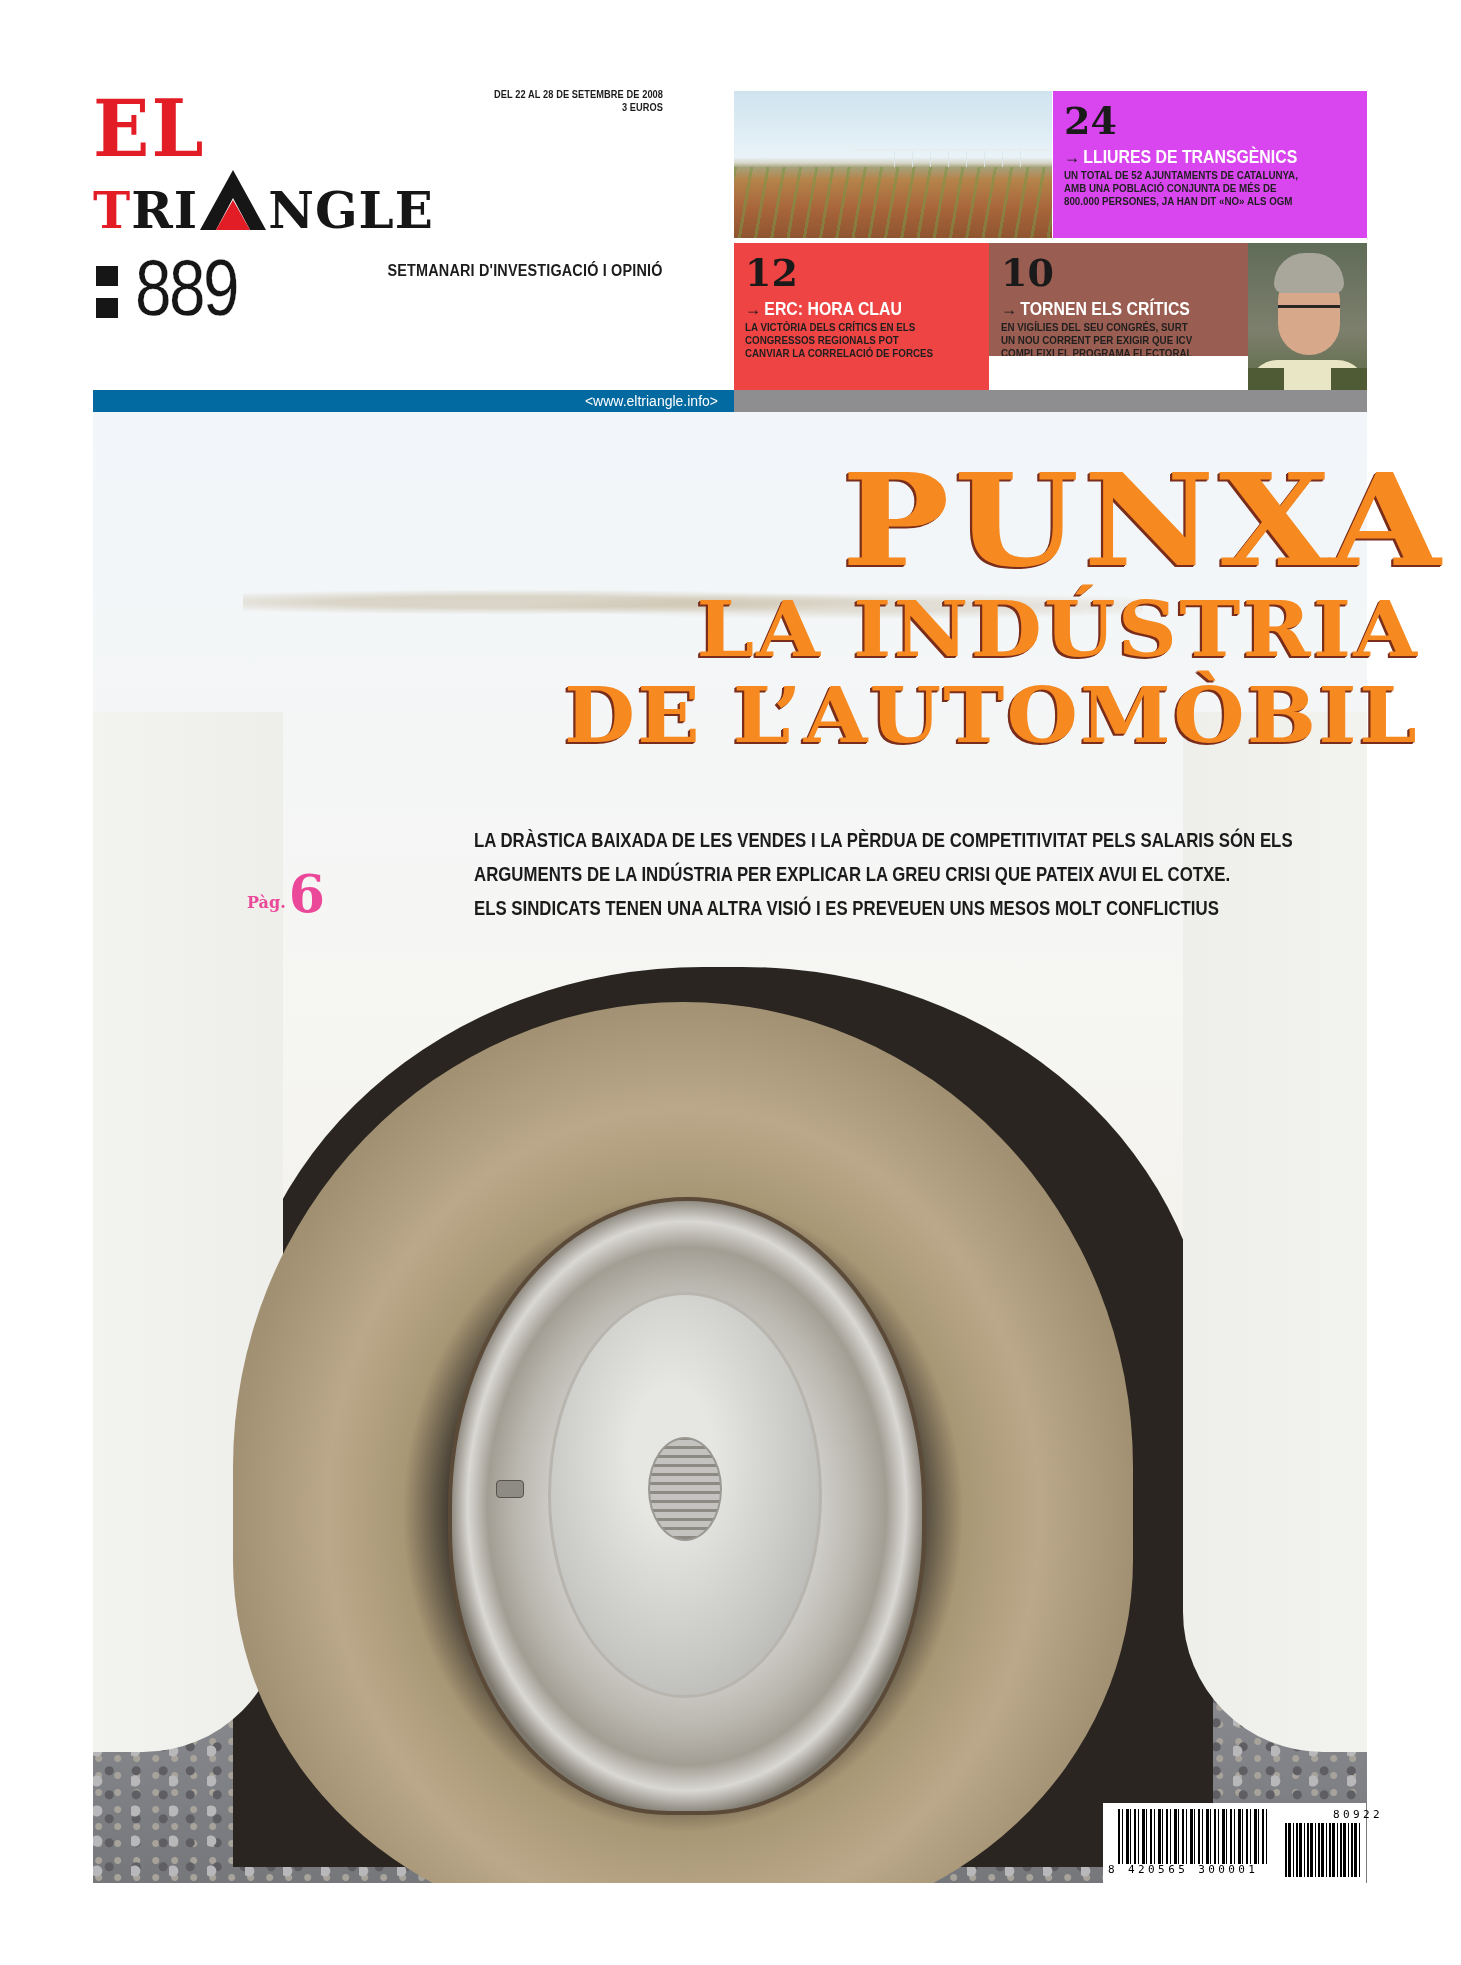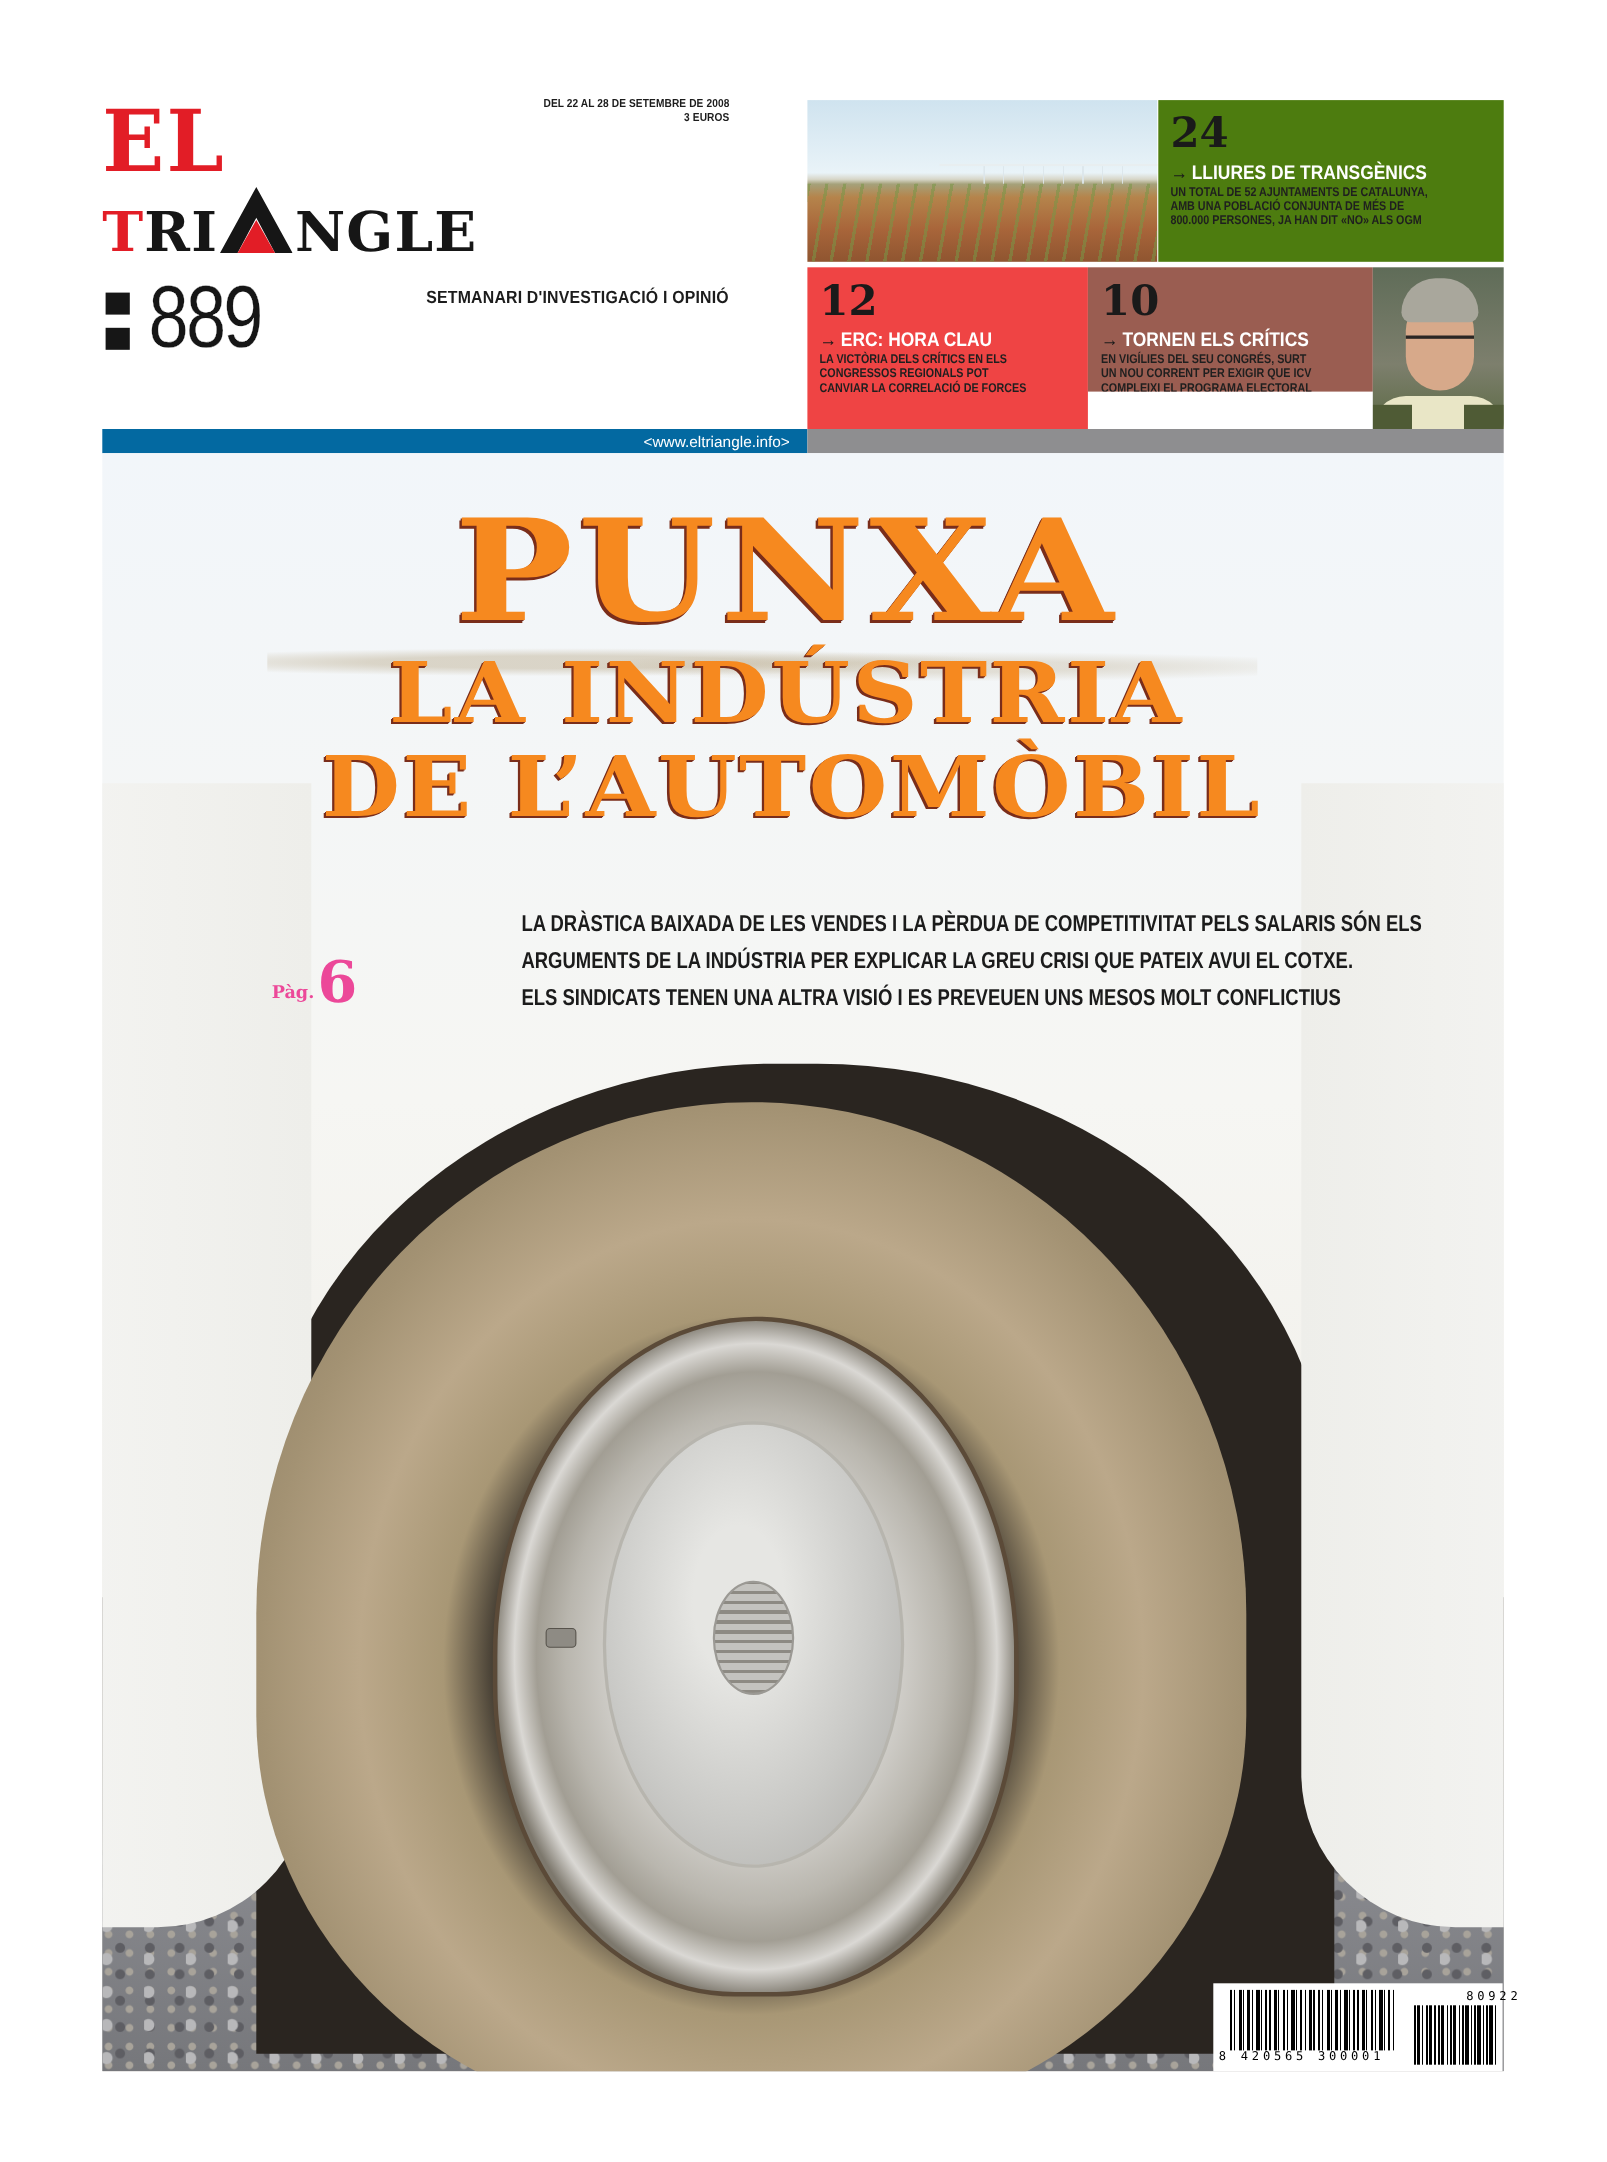--- a/index.html
+++ b/index.html
@@ -25,21 +25,21 @@
     background: repeating-linear-gradient(100deg, rgba(120,150,70,0.55) 0 3px, rgba(0,0,0,0) 3px 16px); }
   .field-photo .pivot { position: absolute; left: 120px; top: 58px; width: 200px; height: 18px; border-top: 2px solid #e8eef0; }
   .field-photo .pivot:after { content: ""; position: absolute; left: 40px; top: 0; width: 140px; height: 16px; background: repeating-linear-gradient(90deg, rgba(220,230,235,0.9) 0 1px, transparent 1px 18px); }
 
   .panel { position: absolute; box-sizing: border-box; padding: 10px 10px 0 11px; overflow: hidden; }
   .panel .big { font-family: "DejaVu Serif", serif; font-weight: 900; font-size: 38px; line-height: 40px; color: #1a1a1a; }
   .panel .head { margin-top: 6px; font-family: "Liberation Sans", sans-serif; font-weight: 700; font-size: 18px; line-height: 20px; color: #ffffff; white-space: nowrap; transform: scaleX(0.88); transform-origin: left top; }
   .panel .head .arrow { color: #1a1a1a; font-weight: 700; margin-right: 4px; }
   .panel .body { margin-top: 2px; font-family: "Liberation Sans", sans-serif; font-weight: 700; font-size: 11.5px; line-height: 13px; color: #1f1f1f; white-space: nowrap; transform: scaleX(0.85); transform-origin: left top; }
 
-  .panel-24 { left: 1053px; top: 91px; width: 314px; height: 147px; background: #4d7c0f; }
+  .panel-24 { left: 1053px; top: 91px; width: 314px; height: 147px; background: #d946ef; }
   .panel-12 { left: 734px; top: 243px; width: 255px; height: 147px; background: #ef4444; }
   .panel-10 { left: 989px; top: 243px; width: 259px; height: 113px; background: #9a5d51; padding-left: 12px; }
   .portrait { position: absolute; left: 1248px; top: 243px; width: 119px; height: 147px; overflow: hidden;
     background: radial-gradient(ellipse at 50% 35%, #d9b08e 0 28%, transparent 29%), linear-gradient(180deg, #5f6c58 0%, #7d7f6d 60%, #5c6a44 100%); }
   .portrait .hair { position: absolute; left: 26px; top: 10px; width: 70px; height: 40px; border-radius: 35px 35px 10px 10px; background: #a9a79c; }
   .portrait .face { position: absolute; left: 30px; top: 30px; width: 62px; height: 82px; border-radius: 30px 30px 34px 34px; background: #d7a98a; }
   .portrait .glasses { position: absolute; left: 30px; top: 62px; width: 62px; height: 12px; border-top: 3px solid #2a2624; }
   .portrait .shirt { position: absolute; left: 0; bottom: 0; width: 119px; height: 30px; background: #e9e6c6; border-radius: 40px 40px 0 0; }
   .portrait .jacket { position: absolute; left: 0; bottom: 0; width: 119px; height: 22px; background: linear-gradient(90deg, #4f5b35 0 30%, transparent 30% 70%, #4f5b35 70%); }
 
@@ -67,21 +67,21 @@
     background: radial-gradient(ellipse at 50% 55%, #2f2d2a 0 34%, #3a342c 36%, #a89775 44%, #bba88a 56%, #a39273 70%, #7b6d57 100%); }
   .cover .rim { position: absolute; left: 355px; top: 785px; width: 470px; height: 610px; border-radius: 50% 50% 46% 46%;
     background: radial-gradient(ellipse at 50% 50%, #d5d5d3 0 30%, #9f9d98 34%, #cfcdc8 40%, #b9b6ae 52%, #a29e94 60%, #dad8d4 66%, #7d786d 72%); border: 4px solid #5b4a38; }
   .cover .hub { position: absolute; left: 455px; top: 880px; width: 268px; height: 400px; border-radius: 50%;
     background: radial-gradient(ellipse at 45% 40%, #e6e6e3 0 20%, #c9c9c6 60%, #a9a8a4 100%); border: 3px solid #b7b5ae; }
   .cover .emblem { position: absolute; left: 555px; top: 1025px; width: 70px; height: 100px; border-radius: 50%; background: #c4c3bf; border: 2px solid #9b9994;
     background-image: repeating-linear-gradient(0deg, #8d8a83 0 3px, transparent 3px 9px); }
   .cover .valve { position: absolute; left: 403px; top: 1068px; width: 26px; height: 16px; border-radius: 4px; background: #8e8b84; border: 1px solid #57534c; }
 
   
-  .headline { position: absolute; left: 93px; top: 450px; width: 1274px; text-align: center; }
+  .headline { position: absolute; left: 93px; top: 450px; width: 1274px; text-align: right; }
   .hl { font-family: "DejaVu Serif", serif; font-weight: 900; color: #f6891f; text-shadow: -2px 2px 0 #7a2d1a, -1px 1px 0 #7a2d1a; white-space: nowrap; }
   .hl-1 { font-size: 128px; line-height: 140px; letter-spacing: 4px; transform: scaleX(1.12); transform-origin: center; margin-left: -30px; }
   .hl-2 { font-size: 76px; line-height: 84px; letter-spacing: 2px; margin-top: -2px; margin-left: -30px; transform: scaleX(1.08); }
   .hl-3 { font-size: 76px; line-height: 88px; letter-spacing: 2px; margin-left: -20px; transform: scaleX(1.08); }
 
   .deck { position: absolute; left: 300px; top: 823px; width: 870px; text-align: right; }
   .deck-line { font-family: "Liberation Sans", sans-serif; font-weight: 700; font-size: 21px; line-height: 34px; color: #1b1b1b; white-space: nowrap; transform: scaleX(0.8); transform-origin: right center; }
   .pag { position: absolute; left: 247px; top: 868px; font-family: "DejaVu Serif", serif; font-weight: 900; color: #ec4899; white-space: nowrap; }
   .pag .lab { font-size: 16px; vertical-align: 4px; }
   .pag .n { font-size: 52px; line-height: 52px; margin-left: 3px; }

